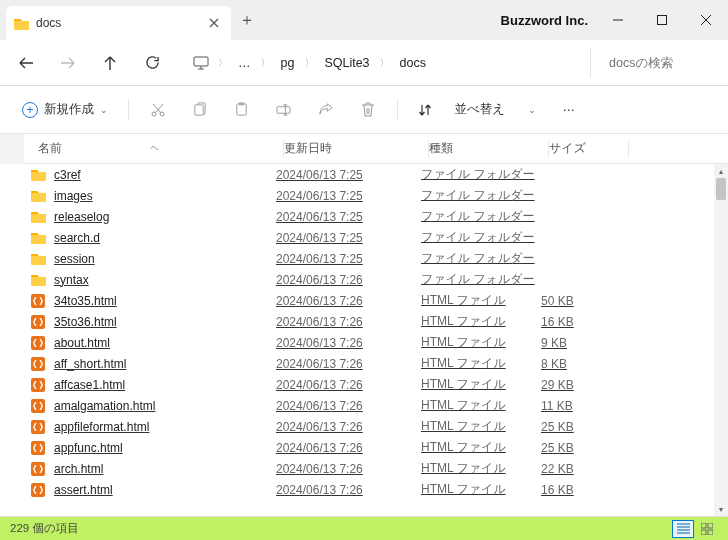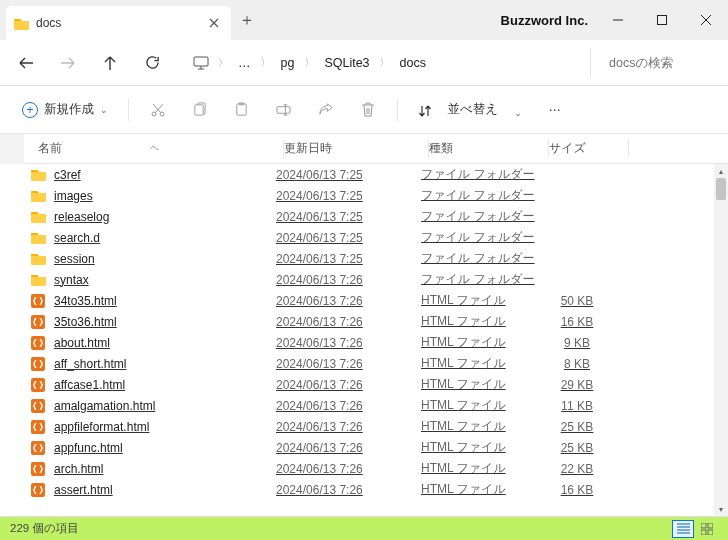--- a/index.html
+++ b/index.html
@@ -24,41 +24,41 @@
 .crumb { padding: 4px 6px; font-size: 12.5px; color: #222; }
 .chev { color: #888; padding: 0 2px; font-size: 10px; }
 .search { width: 132px; height: 30px; border: none; background: transparent; color: #888; padding: 0 18px; font-size: 12.5px; border-left: 1px solid #e5e5e5; }
 
 
 .toolbar { height: 48px; background: #fff; display: flex; align-items: center; padding: 0 12px; gap: 4px; border-bottom: 1px solid #e5e5e5; }
 .new-btn { display: flex; align-items: center; gap: 6px; padding: 6px 10px; color: #333; font-size: 12.5px; }
 .new-btn .plus-circle { width: 16px; height: 16px; border: 1.4px solid #1976d2; border-radius: 50%; display: flex; align-items: center; justify-content: center; color: #1976d2; font-size: 12px; line-height: 1; }
 .tbtn { width: 38px; height: 36px; display: flex; align-items: center; justify-content: center; color: #999; }
 .tsep { width: 1px; height: 22px; background: #e5e5e5; margin: 0 6px; }
-.sort-btn { display: flex; align-items: flex-end; gap: 16px; padding: 6px 10px; color: #333; font-size: 12.5px; }
+.sort-btn { display: flex; align-items: center; gap: 23px; padding: 6px 10px; color: #333; font-size: 12.5px; }
 .spacer { flex: 1; }
 .details-btn { display: flex; align-items: center; gap: 6px; padding: 6px 10px; color: #333; font-size: 12.5px; }
 
 
 .colheader { height: 30px; background: #fff; display: flex; align-items: center; color: #555; border-bottom: 1px solid #e5e5e5; font-size: 12px; margin-left: 24px; }
 .ch-name { width: 260px; padding-left: 14px; display: flex; align-items: center; gap: 88px; }
 .ch-date { width: 145px; }
 .ch-type { width: 120px; }
 .ch-size { width: 80px; }
 .ch-sep { border-right: 1px solid #e8e8e8; height: 18px; align-self: center; }
 .sort-arrow { font-size: 9px; color: #888; }
 
 
 .filelist { flex: 1; background: #fff; overflow: hidden; position: relative; }
 .row { height: 21px; display: flex; align-items: center; padding-left: 30px; text-decoration: underline; }
 .fic { width: 18px; height: 16px; margin-right: 6px; flex-shrink: 0; }
 .fname { width: 222px; font-size: 12px; color: #222; }
 .fdate { width: 145px; font-size: 12px; color: #666; }
 .ftype { width: 120px; font-size: 12px; color: #666; }
-.fsize { width: 72px; font-size: 12px; color: #666; text-align: center; }
+.fsize { width: 72px; font-size: 12px; color: #666; text-align: left; }
 .scrollbar { position: absolute; right: 0; top: 0; width: 14px; height: 100%; background: #f3f3f3; }
 .scroll-up, .scroll-down { height: 14px; display: flex; align-items: center; justify-content: center; font-size: 8px; color: #666; }
 .scroll-thumb { position: absolute; left: 2px; right: 2px; top: 14px; height: 22px; background: #c4c4c4; border-radius: 2px; }
 
 
 .statusbar { height: 24px; background: #bef264; border-top: 1px solid #e0e0e0; display: flex; align-items: center; padding: 0 10px; font-size: 11.5px; color: #444; }
 .viewbtns { margin-left: auto; display: flex; gap: 2px; }
 .viewbtn { width: 22px; height: 18px; display: flex; align-items: center; justify-content: center; border: 1px solid transparent; }
 .viewbtn.active { border-color: #0078d4; background: #eaf3fb; }
 

